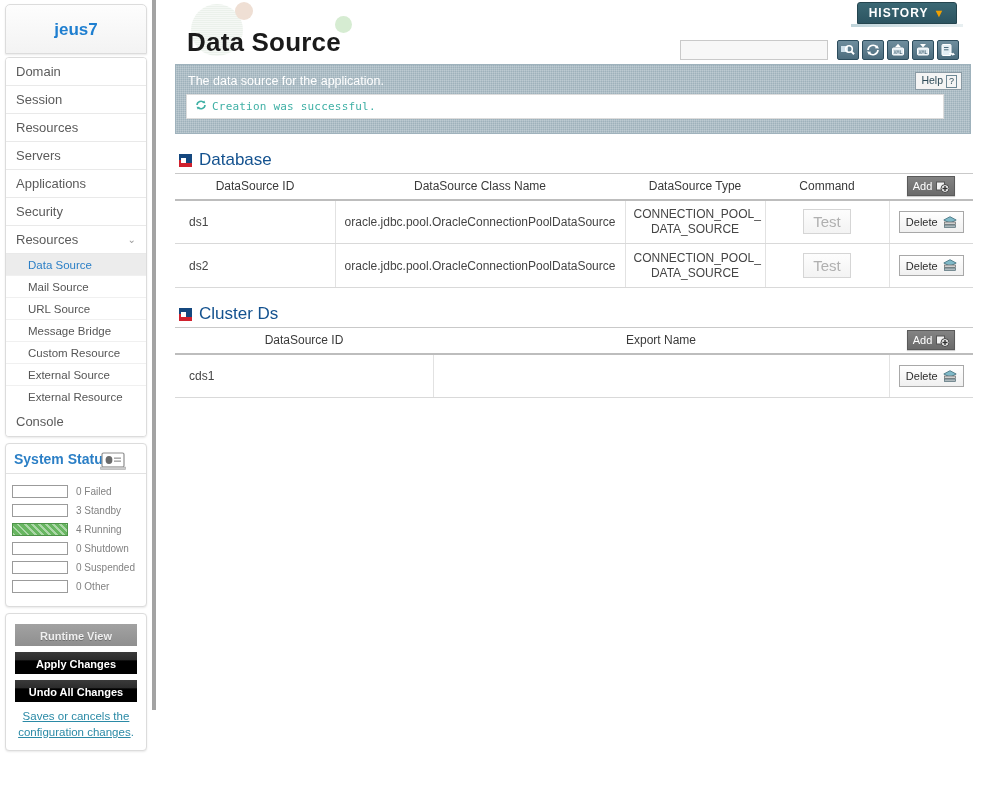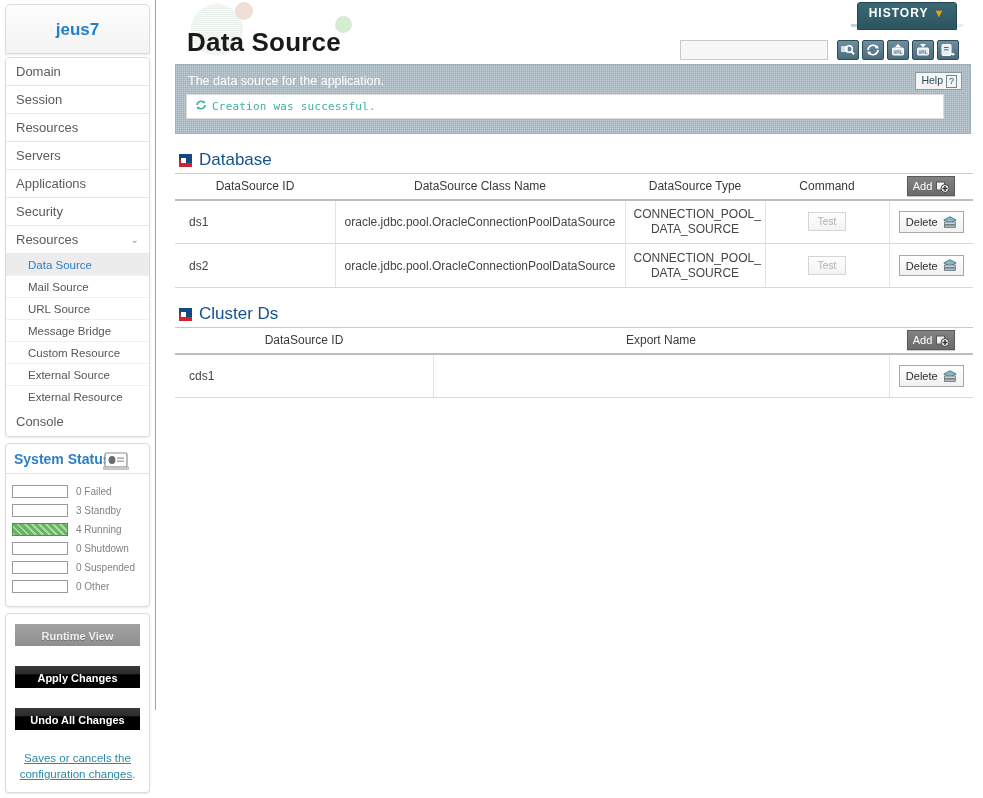--- a/index.html
+++ b/index.html
@@ -13,21 +13,21 @@
     font-size: 12px;
     color: #333;
   }
   #root { position: relative; width: 983px; height: 798px; background: #fff; }
 
   
   #sidebar {
     position: absolute; left: 0; top: 0;
     width: 156px; height: 710px;
     background: #ffffff;
-    border-right: 1px solid #a3a3a3;
+    border-right: 4px solid #a3a3a3;
     padding: 4px 5px 0 5px;
   }
   .side-card {
     background: #fff;
     border: 1px solid #dcdcdc;
     border-radius: 4px;
     box-shadow: 0 1px 2px rgba(0,0,0,0.09);
     margin-bottom: 6px;
     overflow: hidden;
   }
@@ -112,21 +112,21 @@
   .status-label { font-size: 10px; color: #828282; white-space: nowrap; }
 
   
   #actions-card { padding: 10px 9px 10px 9px; }
   .act-btn {
     display: block; width: 100%;
     height: 22px; line-height: 22px;
     text-align: center;
     font-size: 11px; font-weight: bold;
     border: none;
-    margin-bottom: 20px;
+    margin-bottom: 6px;
     cursor: pointer;
     font-family: "Liberation Sans", sans-serif;
   }
   .act-btn.grey {
     background: linear-gradient(#a2a2a2,#8f8f8f);
     color: #efefef;
     text-shadow: 0 1px 0 rgba(0,0,0,.25);
   }
   .act-btn.black {
     background: linear-gradient(#3a3a3a 0%, #2b2b2b 38%, #000 39%, #000 100%);
@@ -160,21 +160,21 @@
   .bubble { position: absolute; border-radius: 50%; z-index: 1; }
   #b1 { left: 16px; top: 4px; width: 52px; height: 52px;
         background: #dfe9df; opacity: .6;
         background-image: repeating-linear-gradient(0deg, rgba(255,255,255,.5) 0 1px, transparent 1px 2px); }
   #b2 { left: 60px; top: 2px; width: 18px; height: 18px; background: #efdfd4; }
   #b3 { left: 160px; top: 16px; width: 17px; height: 17px; background: #d6ecd2; }
 
   
   #history-btn {
     position: absolute; right: 14px; top: 2px;
-    width: 100px; height: 28px;
+    width: 100px; height: 22px;
     background: linear-gradient(#3b6874,#2c5461);
     border: 1px solid #24454f;
     border-radius: 3px 3px 0 0;
     color: #fff;
     font-size: 12px; font-weight: bold;
     letter-spacing: 1px;
     text-align: center; line-height: 21px;
     cursor: pointer;
     z-index: 5;
   }
@@ -322,21 +322,21 @@
     border: 1px solid #a8a8a8;
     color: #2d2d2d;
     font-size: 11px;
     padding: 3px 6px;
     cursor: pointer;
   }
   .btn-test {
     background: linear-gradient(#fdfdfd,#f3f3f3);
     border: 1px solid #d5d5d5;
     color: #b0b0b0;
-    font-size: 10px;
+    font-size: 15px;
     padding: 3px 9px;
     cursor: pointer;
     font-family: "Liberation Sans", sans-serif;
   }
 </style>
 </head>
 <body>
 
 <div id="root">
 

